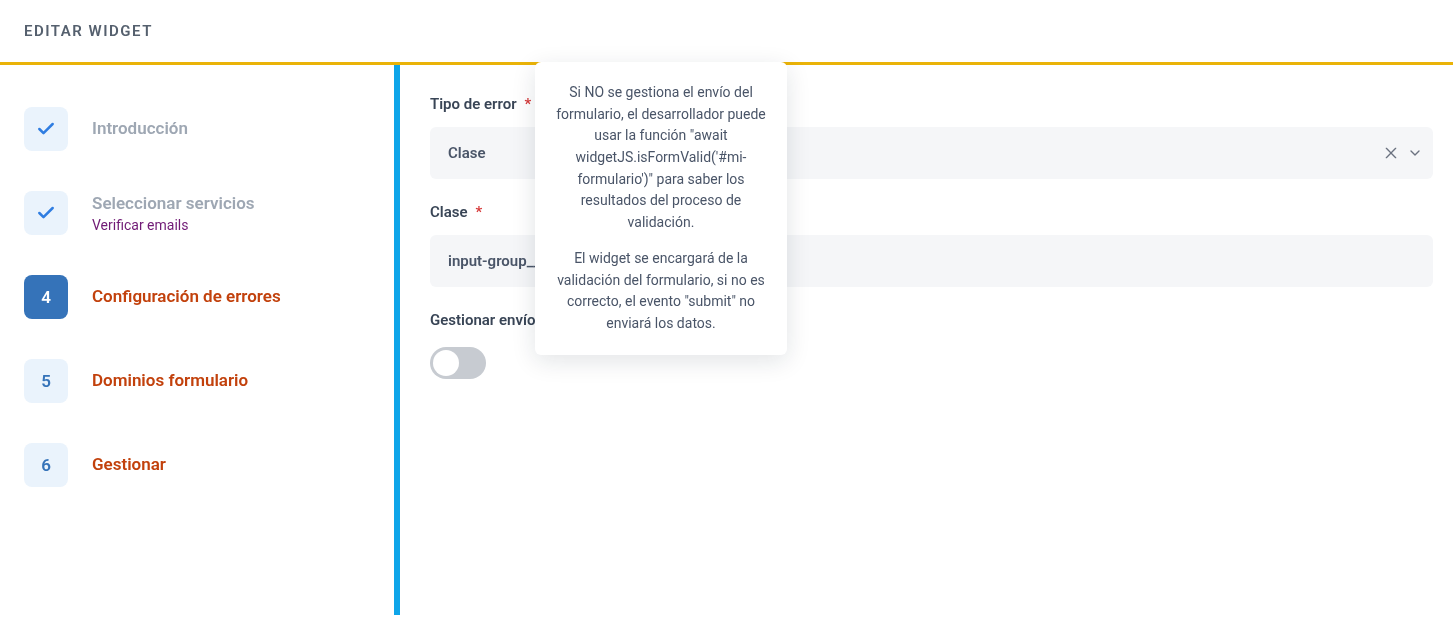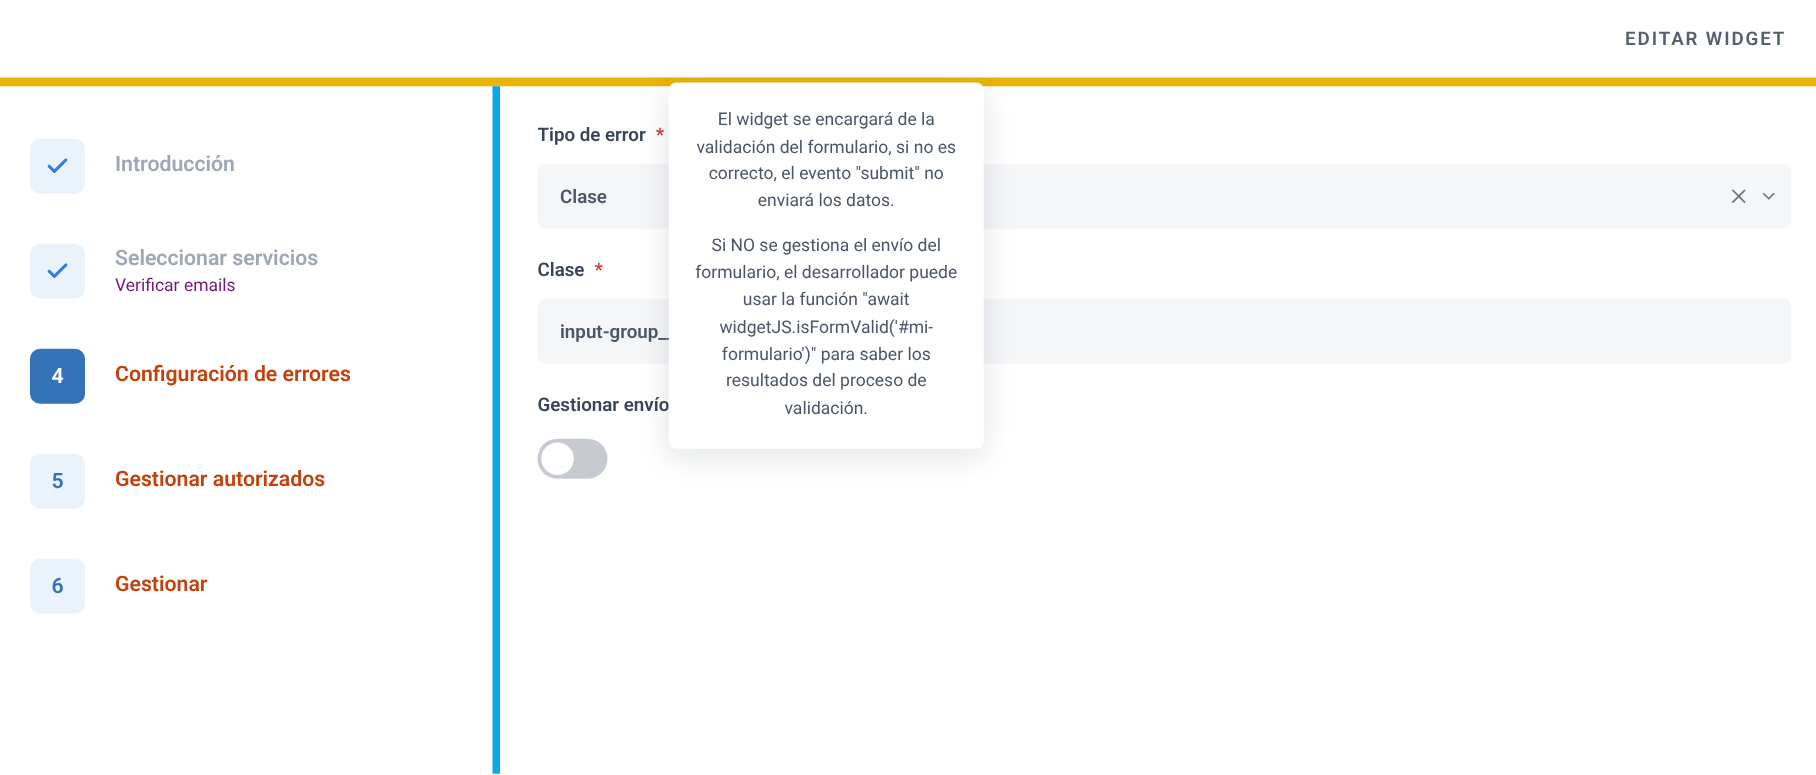--- a/index.html
+++ b/index.html
@@ -6,22 +6,21 @@
   html, body {
     width: 1453px;
     height: 620px;
     font-family: -apple-system, BlinkMacSystemFont, "Segoe UI", Roboto, "Helvetica Neue", Arial, sans-serif;
     background: #fff;
     color: #344563;
     overflow: hidden;
   }
   .header {
     padding: 22px 24px 22px 24px;
-    border-bottom: 7px solid #eab308;
-    text-align: right;
+    border-bottom: 3px solid #eab308;
   }
   .header-title {
     font-size: 15px;
     font-weight: 600;
     letter-spacing: 1.5px;
     color: #55606e;
   }
   .body {
     display: flex;
     height: calc(100% - 70px);
@@ -209,38 +208,38 @@
     <div class="step active">
       <div class="step-badge badge-active">4</div>
       <div class="step-labels">
         <span class="step-label">Configuración de errores</span>
       </div>
     </div>
 
     <div class="step future">
       <div class="step-badge badge-pending">5</div>
       <div class="step-labels">
-        <span class="step-label">Gestionar autorizados</span>
+        <span class="step-label">Dominios formulario</span>
       </div>
     </div>
 
     <div class="step future">
       <div class="step-badge badge-pending">6</div>
       <div class="step-labels">
         <span class="step-label">Gestionar</span>
       </div>
     </div>
 
   </aside>
 
   <main class="main">
 
     <div class="tooltip">
+      <p>Si NO se gestiona el envío del formulario, el desarrollador puede usar la función "await widgetJS.isFormValid('#mi-formulario')" para saber los resultados del proceso de validación.</p>
       <p>El widget se encargará de la validación del formulario, si no es correcto, el evento "submit" no enviará los datos.</p>
-      <p>Si NO se gestiona el envío del formulario, el desarrollador puede usar la función "await widgetJS.isFormValid('#mi-formulario')" para saber los resultados del proceso de validación.</p>
     </div>
 
     <div class="field-row">
       <div class="field-label">
         <span>Tipo de error</span>
         <span class="req">*</span>
         <span class="info-icon info-grey">i</span>
       </div>
       <div class="select-box">
         <span>Clase</span>

